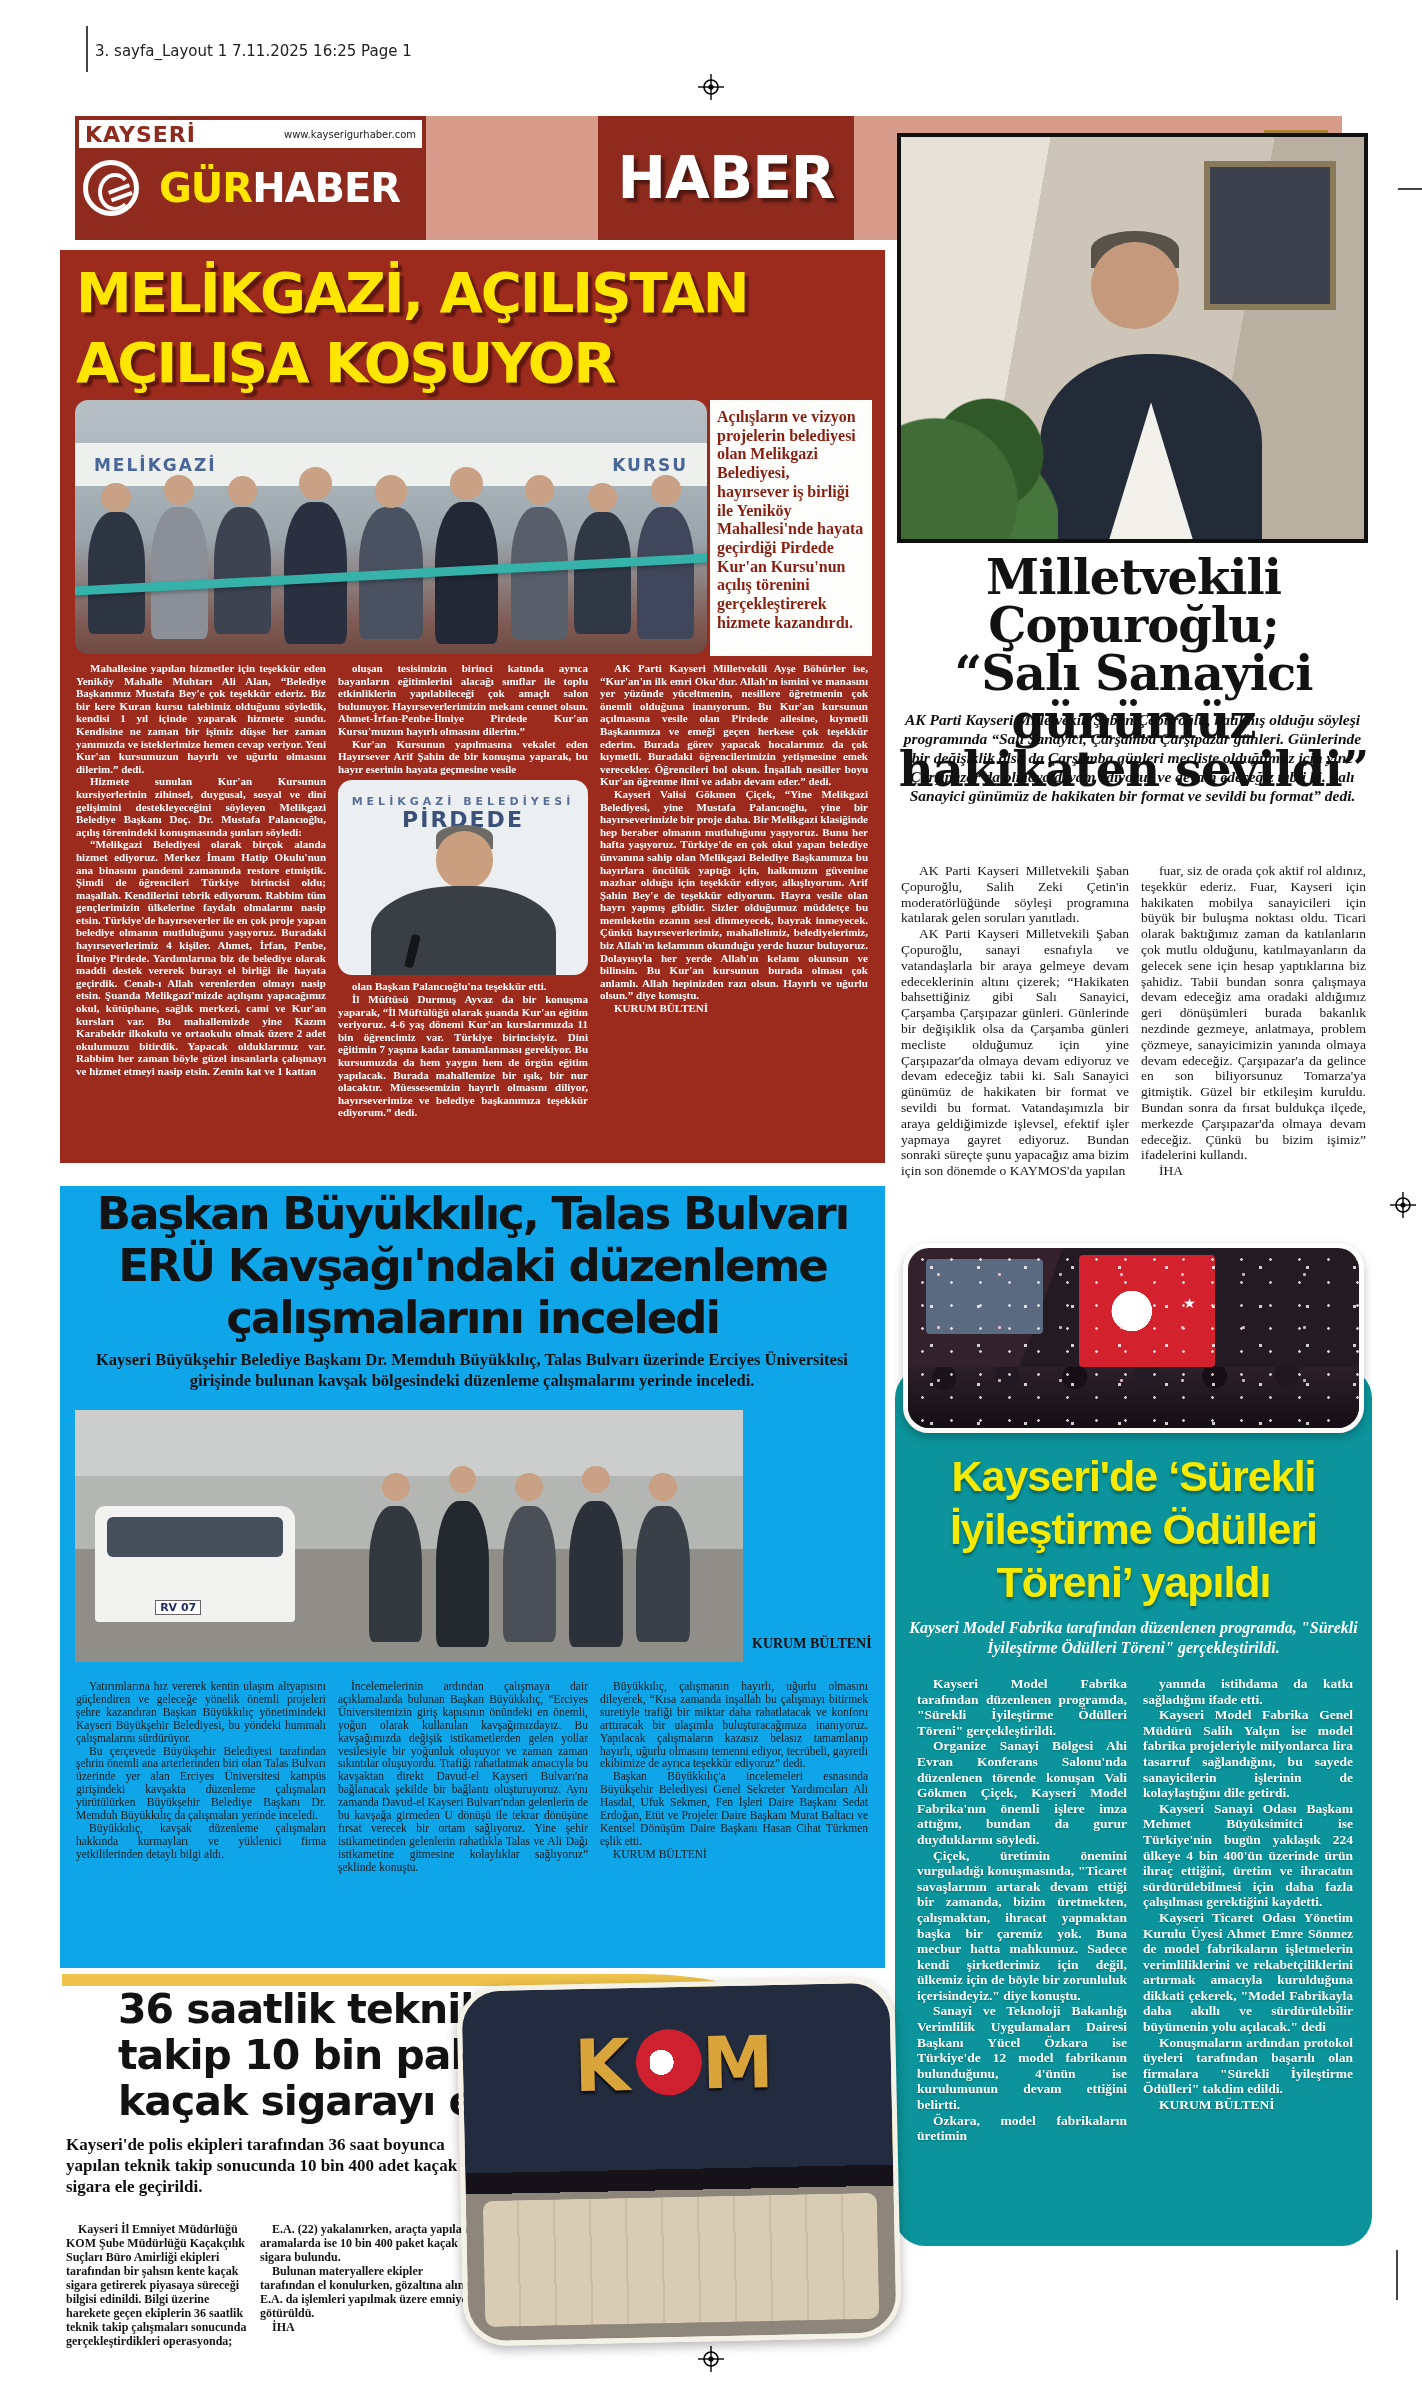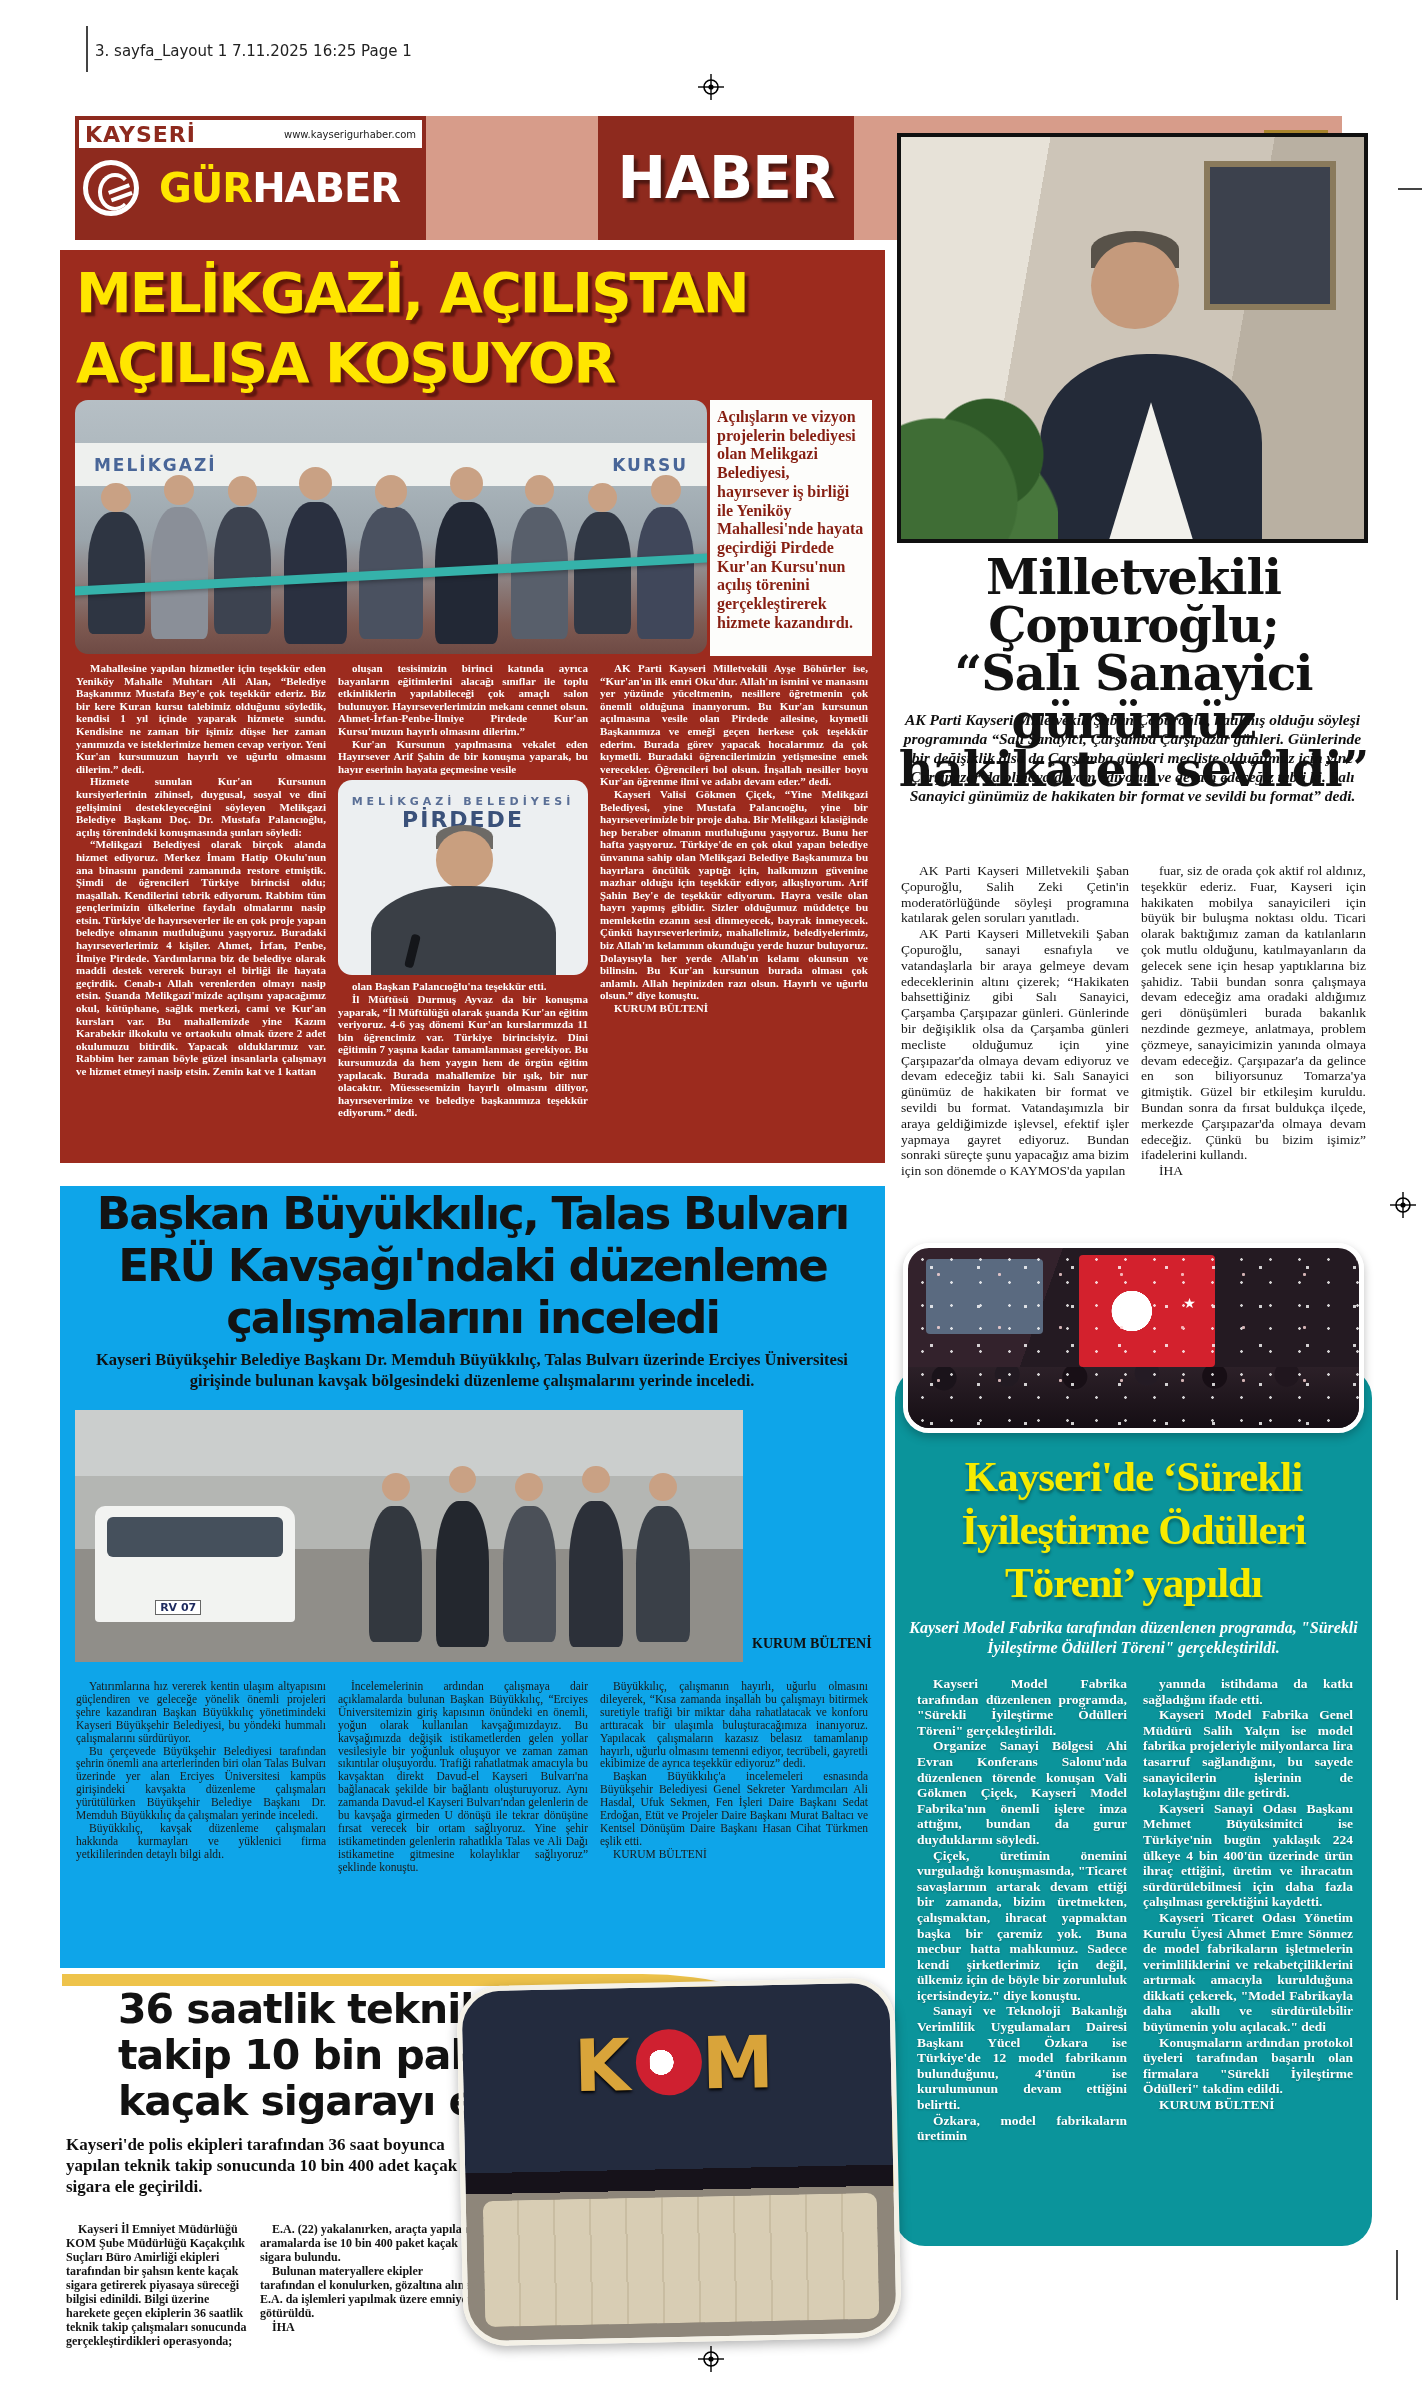--- a/index.html
+++ b/index.html
@@ -111,21 +111,21 @@
      border-top:12px solid #eec34b;border-right:12px solid #eec34b;border-top-right-radius:260px 170px;border-bottom-right-radius:90px;}
   .sig-headline{position:absolute;left:14px;top:18px;font-family:"DejaVu Sans",sans-serif;font-weight:bold;font-size:41px;line-height:46px;letter-spacing:-1px;color:#121212;margin-left:44px;}
   .sig-sub{position:absolute;left:6px;top:166px;width:392px;font-weight:bold;font-size:17px;line-height:1.24;color:#0f0f0f;}
   .sig-col{position:absolute;top:254px;height:140px;font-weight:bold;font-size:12px;line-height:14px;color:#141414;overflow:hidden;}
   .sig-col p{text-indent:12px;text-align:left;}
   .sig-c1{left:6px;width:185px;}
   .sig-c2{left:200px;width:218px;}
   
   .art-odl{left:895px;top:1243px;width:477px;height:1010px;}
   .odl-box{position:absolute;left:0;top:125px;width:477px;height:878px;background:#0b949b;border-radius:30px;z-index:1;}
-  .odl-headline{position:absolute;left:0;top:82px;width:100%;text-align:center;font-family:Liberation Serif, serif;font-weight:bold;
+  .odl-headline{position:absolute;left:0;top:82px;width:100%;text-align:center;font-family:Liberation Sans, sans-serif;font-weight:bold;
     font-size:43px;line-height:53px;letter-spacing:-1px;color:#f6eb00;text-shadow:0 3px 3px rgba(0,60,60,.55);}
   .odl-sub{position:absolute;left:14px;top:250px;width:449px;text-align:center;font-weight:bold;font-style:italic;font-size:16px;line-height:1.25;color:#fff;}
   .odl-col{position:absolute;top:308px;height:552px;font-weight:bold;font-size:13.5px;line-height:15.6px;color:#fff;overflow:hidden;}
   .odl-col p{text-indent:16px;text-shadow:0 1px 2px rgba(0,50,50,.4);}
   .odl-c1{left:22px;width:210px;}
   .odl-c2{left:248px;width:210px;}
 </style>
 </head>
 <body>
 

